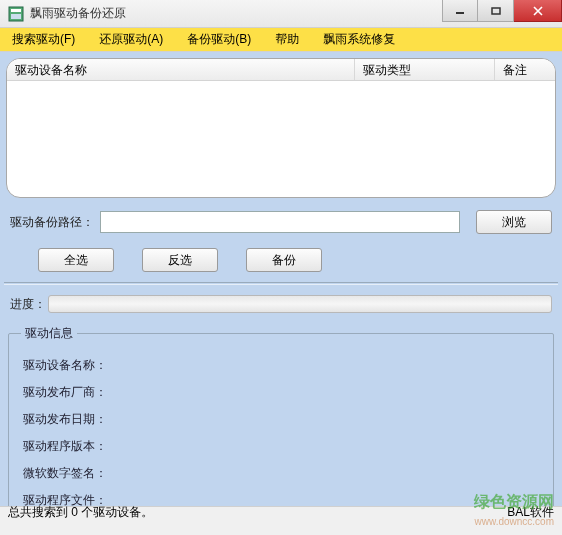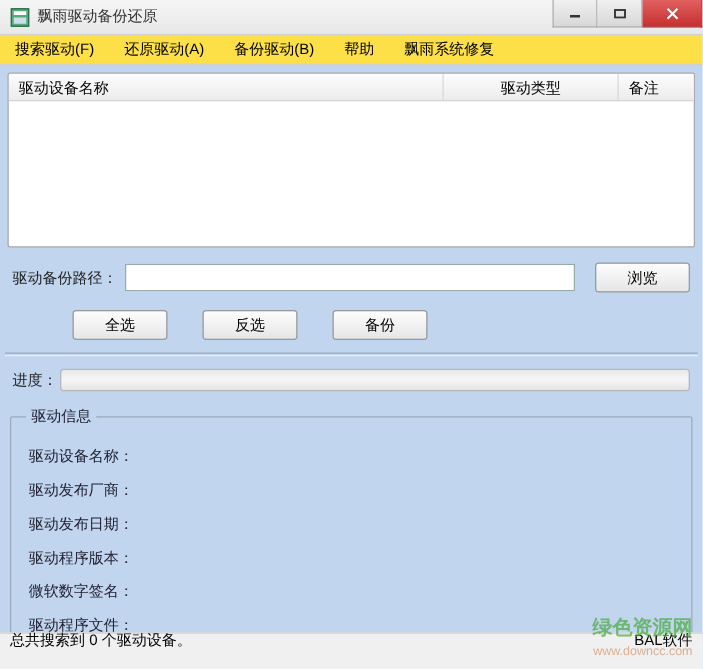--- a/index.html
+++ b/index.html
@@ -12,35 +12,35 @@
 .win-btn { width: 36px; height: 22px; display: flex; align-items: center; justify-content: center; border: 1px solid #aaa; border-top: none; }
 .win-min { background: linear-gradient(#f0f0f0,#d8d8d8); }
 .win-max { background: linear-gradient(#f0f0f0,#d8d8d8); border-left: none; }
 .win-close { width: 48px; background: linear-gradient(#e06060,#c83030); border-left: none; border-color:#a02020; color:#fff; }
 
 .menubar { height: 24px; background: #fde047; border-bottom: 1px solid #d0d0d0; display: flex; align-items: center; padding: 0 4px; gap: 8px; }
 .menuitem { padding: 3px 8px; cursor: default; }
 
 .client { background: #c1d5ee; padding: 6px; height: calc(535px - 28px - 24px - 20px); }
 
-.listbox { background: #fff; border: 1px solid #a8a8a8; border-radius: 2px; overflow: hidden; }
+.listbox { background: #fff; border: 1px solid #a8a8a8; border-radius: 14px; overflow: hidden; }
 .listhead { display: flex; background: linear-gradient(#fcfcfc,#ececec); border-bottom: 1px solid #d4d4d4; height: 22px; }
 .listhead div { padding: 3px 8px; border-right: 1px solid #d8d8d8; }
 .col1 { flex: 1; }
-.col2 { width: 140px; text-align: center; }
+.col2 { width: 140px; }
 .col3 { width: 60px; border-right: none !important; }
 .listbody { height: 116px; }
 
 .row-path { display: flex; align-items: center; margin-top: 12px; padding: 0 4px; gap: 6px; }
 .label { color: #222; }
 .path-input { flex: 1; height: 22px; background: #fff; border: 1px solid #9aa; padding: 2px 4px; }
 .btn { height: 24px; min-width: 76px; background: linear-gradient(#fdfdfd,#e6e6e6); border: 1px solid #9a9a9a; border-radius: 3px; padding: 0 14px; cursor: default; }
 .btn-browse { margin-left: 10px; }
 
-.row-buttons { display: flex; gap: 28px; margin: 14px 0 10px 20px; padding-left: 32px; }
+.row-buttons { display: flex; gap: 28px; margin: 14px 0 10px 0; padding-left: 32px; }
 
 .sep { height: 3px; border-top: 1px solid #9ab; border-bottom: 1px solid #e6eef8; margin: 6px -2px; }
 
 .row-progress { display: flex; align-items: center; gap: 2px; padding: 4px 4px 10px 4px; }
 .progressbar { flex: 1; height: 18px; background: linear-gradient(#e8e8e8,#f6f6f6,#e4e4e4); border: 1px solid #b8b8b8; border-radius: 3px; }
 
 .fieldset { border: 1px solid #9ab; border-radius: 2px; padding: 10px 12px 8px 12px; margin: 2px 2px 4px 2px; }
 .fieldset-legend { padding: 0 4px; color: #223; background:#c1d5ee; }
 .info-row { padding: 5px 2px; color: #223; }
 

